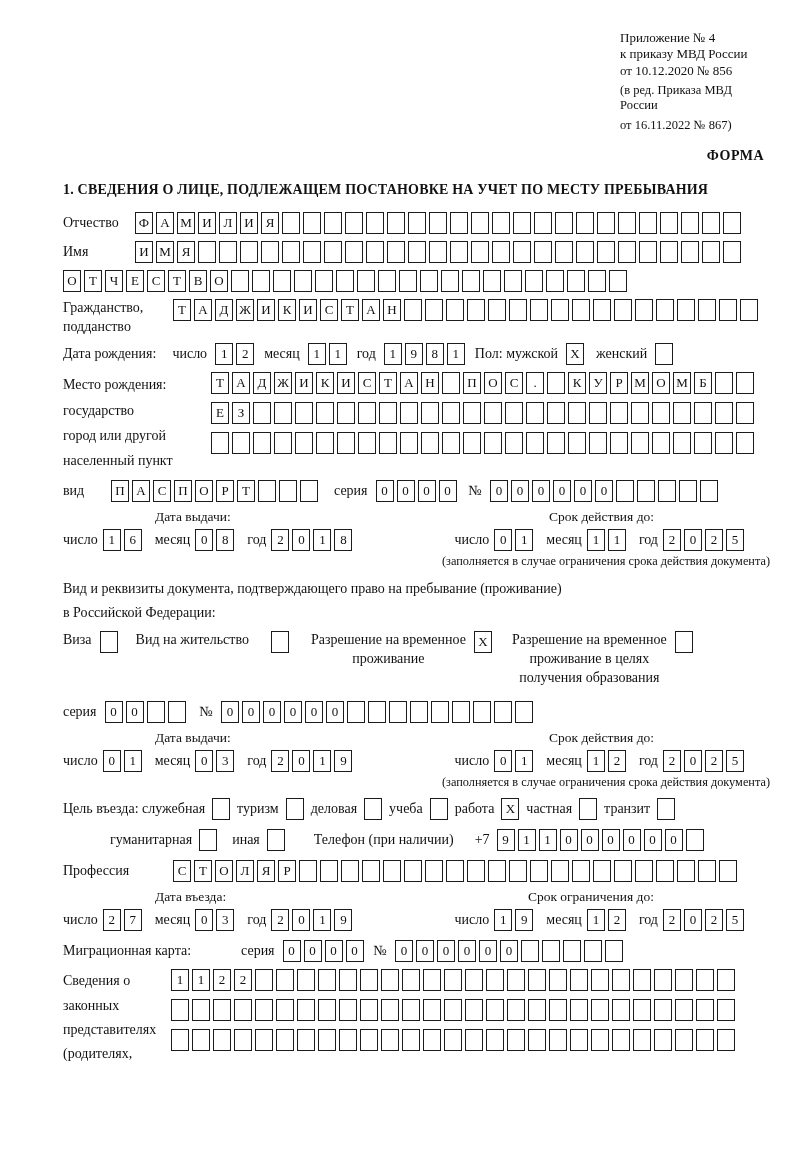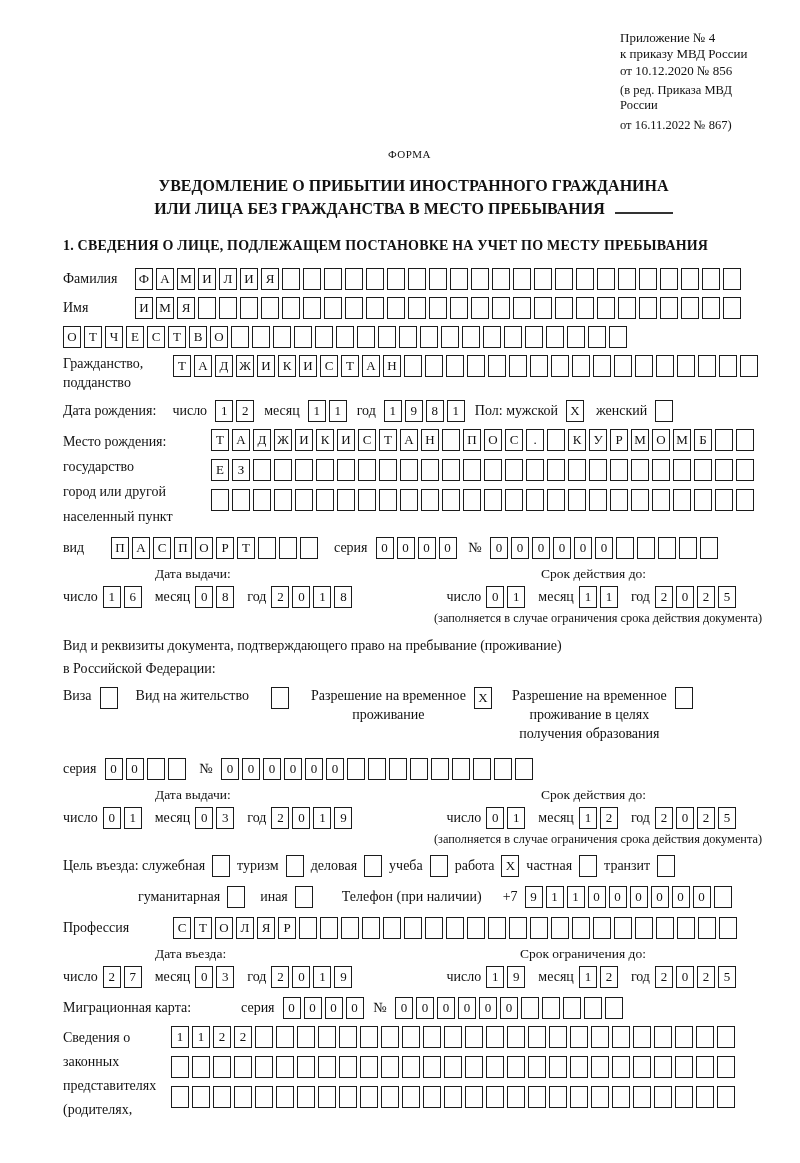--- a/index.html
+++ b/index.html
@@ -1,28 +1,28 @@
 <!DOCTYPE html>
 <html><head>
 <meta charset="utf-8">
 <style>
   html,body{margin:0;padding:0;background:#ffffff;}
   .page{
     position:relative;
     width:800px;height:1163px;
     box-sizing:border-box;
-    padding:30px 36px 0 63px;
+    padding:30px 28px 0 63px;
     font-family:"Liberation Serif","DejaVu Serif",serif;
     font-size:14px;color:#111;
     overflow:hidden;
   }
   
   .hdr{margin-left:557px;line-height:1.25;font-size:13px;}
   .hdr .sub{font-size:12.5px;margin-top:4px;}
-  .form-label{text-align:center;font-weight:normal;margin:14px 8px 0 0;font-size:11px;letter-spacing:.5px;}
+  .form-label{text-align:right;font-weight:bold;margin:14px 8px 0 0;font-size:14px;letter-spacing:.5px;}
   
   .title{Text-align:center;text-align:center;font-weight:bold;font-size:16px;line-height:1.45;margin-top:14px;}
   .blank-line{display:inline-block;width:58px;border-bottom:2px solid #333;height:14px;margin-left:10px;}
   .sec-head{font-weight:bold;font-size:14px;margin:18px 0 14px 0;letter-spacing:.2px;}
   
   .row{display:flex;align-items:flex-start;margin-bottom:7px;}
   .lbl{white-space:nowrap;margin-right:8px;line-height:22px;}
   .lbl2{line-height:1.35;}
   .w67{width:64px;flex:none;}
   .w105{width:102px;flex:none;}
@@ -46,46 +46,42 @@
   .dgroup .dl{white-space:nowrap;}
   .dates-right{margin-right:28px;}
   .right-note{text-align:right;font-size:12.3px;margin:0 2px 8px 0;}
   
   .opts{display:flex;align-items:flex-start;margin:6px 0 14px 0;}
   .opt{display:flex;align-items:flex-start;gap:8px;}
   .opt .txt{text-align:center;line-height:1.35;}
   
   .purpose{display:flex;align-items:center;flex-wrap:nowrap;gap:7px;margin-bottom:9px;}
   .purpose .lbl{margin-right:0;}
-  .indent95{margin-left:75px;align-items:center;}
+  .indent95{margin-left:47px;align-items:center;}
   .mt4{margin-top:4px;}
 </style>
 </head>
 <body>
 
 <div class="page">
 
   <div class="hdr">
     <div>Приложение № 4</div>
     <div>к приказу МВД России</div>
     <div>от 10.12.2020 № 856</div>
     <div class="sub">(в ред. Приказа МВД России</div>
     <div class="sub">от 16.11.2022 № 867)</div>
   </div>
   <div class="form-label">ФОРМА</div>
 
-  <div class="title">
-    <div>УВЕДОМЛЕНИЕ О ПРИБЫТИИ ИНОСТРАННОГО ГРАЖДАНИНА</div>
-    <div><span>ИЛИ ЛИЦА БЕЗ ГРАЖДАНСТВА В МЕСТО ПРЕБЫВАНИЯ</span><span class="blank-line"></span></div>
-  </div>
 
   <div class="sec-head">1. СВЕДЕНИЯ О ЛИЦЕ, ПОДЛЕЖАЩЕМ ПОСТАНОВКЕ НА УЧЕТ ПО МЕСТУ ПРЕБЫВАНИЯ</div>
 
   <div class="row">
-    <span class="lbl w67">Фамилия</span>
+    <span class="lbl w67">Отчество</span>
     <span class="cells">
         <span class="cell">Ф</span>
         <span class="cell">А</span>
         <span class="cell">М</span>
         <span class="cell">И</span>
         <span class="cell">Л</span>
         <span class="cell">И</span>
         <span class="cell">Я</span>
         <span class="cell"></span>
         <span class="cell"></span>

